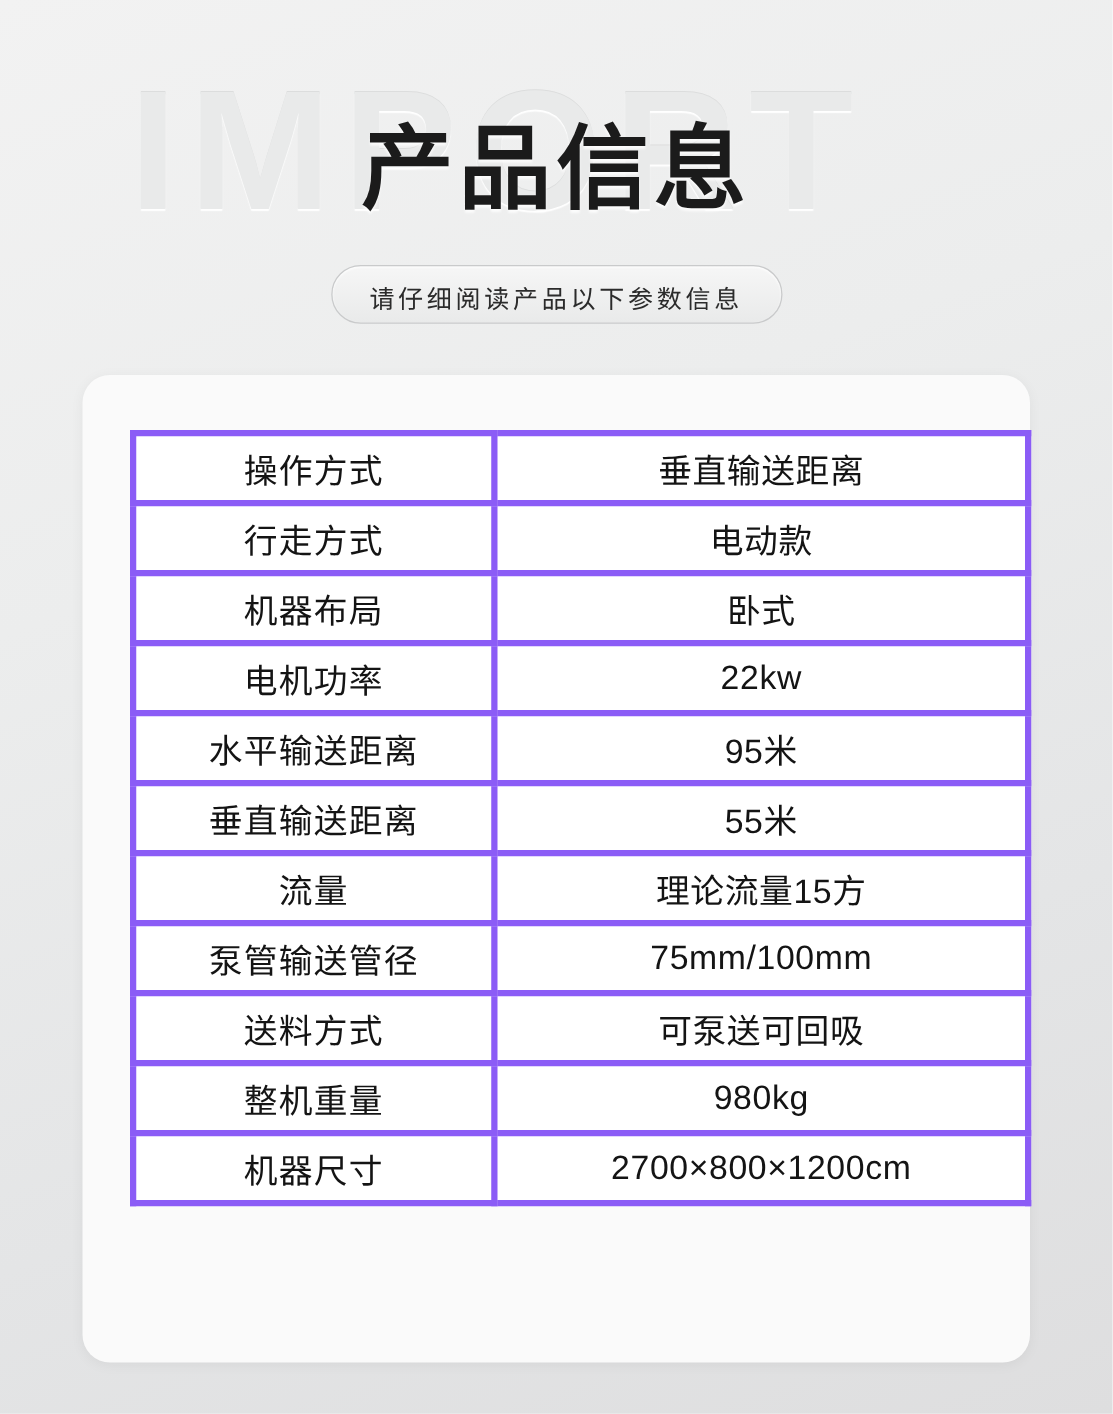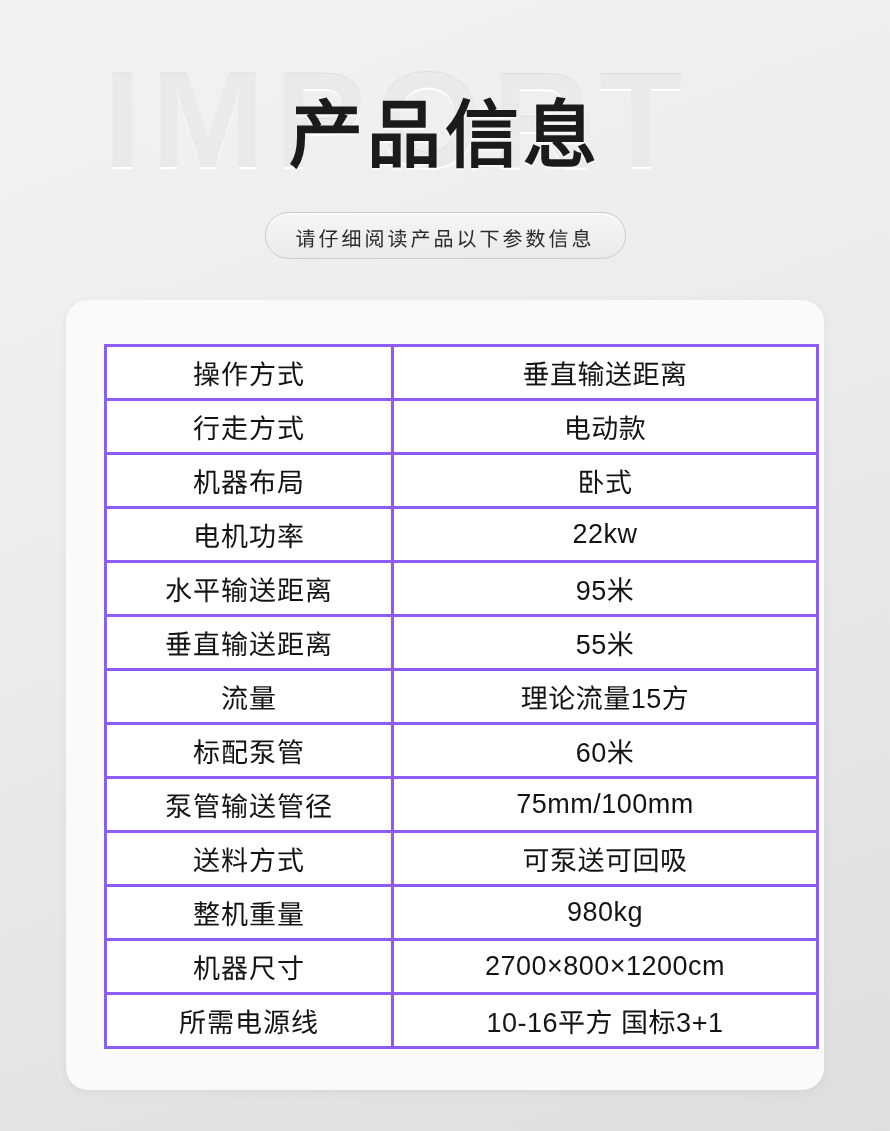--- a/index.html
+++ b/index.html
@@ -95,21 +95,21 @@
     position: absolute;
     top: 44px;
     left: 38px;
     width: 682px;
     border-collapse: collapse;
     table-layout: fixed;
     background: #ffffff;
   }
 
   .spec-table td {
-    border: 3px solid #8b5cf6;
+    border: 5px solid #8b5cf6;
     height: 51px;
     text-align: center;
     vertical-align: middle;
     font-size: 27px;
     color: #141414;
     padding: 0 6px;
     white-space: nowrap;
     overflow: hidden;
   }
 
@@ -169,41 +169,33 @@
         </tr>
         <tr>
           <td class="label">垂直输送距离</td>
           <td class="value">55米</td>
         </tr>
         <tr>
           <td class="label">流量</td>
           <td class="value">理论流量15方</td>
         </tr>
         <tr>
-          <td class="label">标配泵管</td>
-          <td class="value">60米</td>
-        </tr>
-        <tr>
           <td class="label">泵管输送管径</td>
           <td class="value">75mm/100mm</td>
         </tr>
         <tr>
           <td class="label">送料方式</td>
           <td class="value">可泵送可回吸</td>
         </tr>
         <tr>
           <td class="label">整机重量</td>
           <td class="value">980kg</td>
         </tr>
         <tr>
           <td class="label">机器尺寸</td>
           <td class="value">2700×800×1200cm</td>
-        </tr>
-        <tr>
-          <td class="label">所需电源线</td>
-          <td class="value">10-16平方 国标3+1</td>
         </tr>
       </tbody>
     </table>
   </div>
 
   <div class="bottom-space"></div>
 </div>
 
 </body></html>

